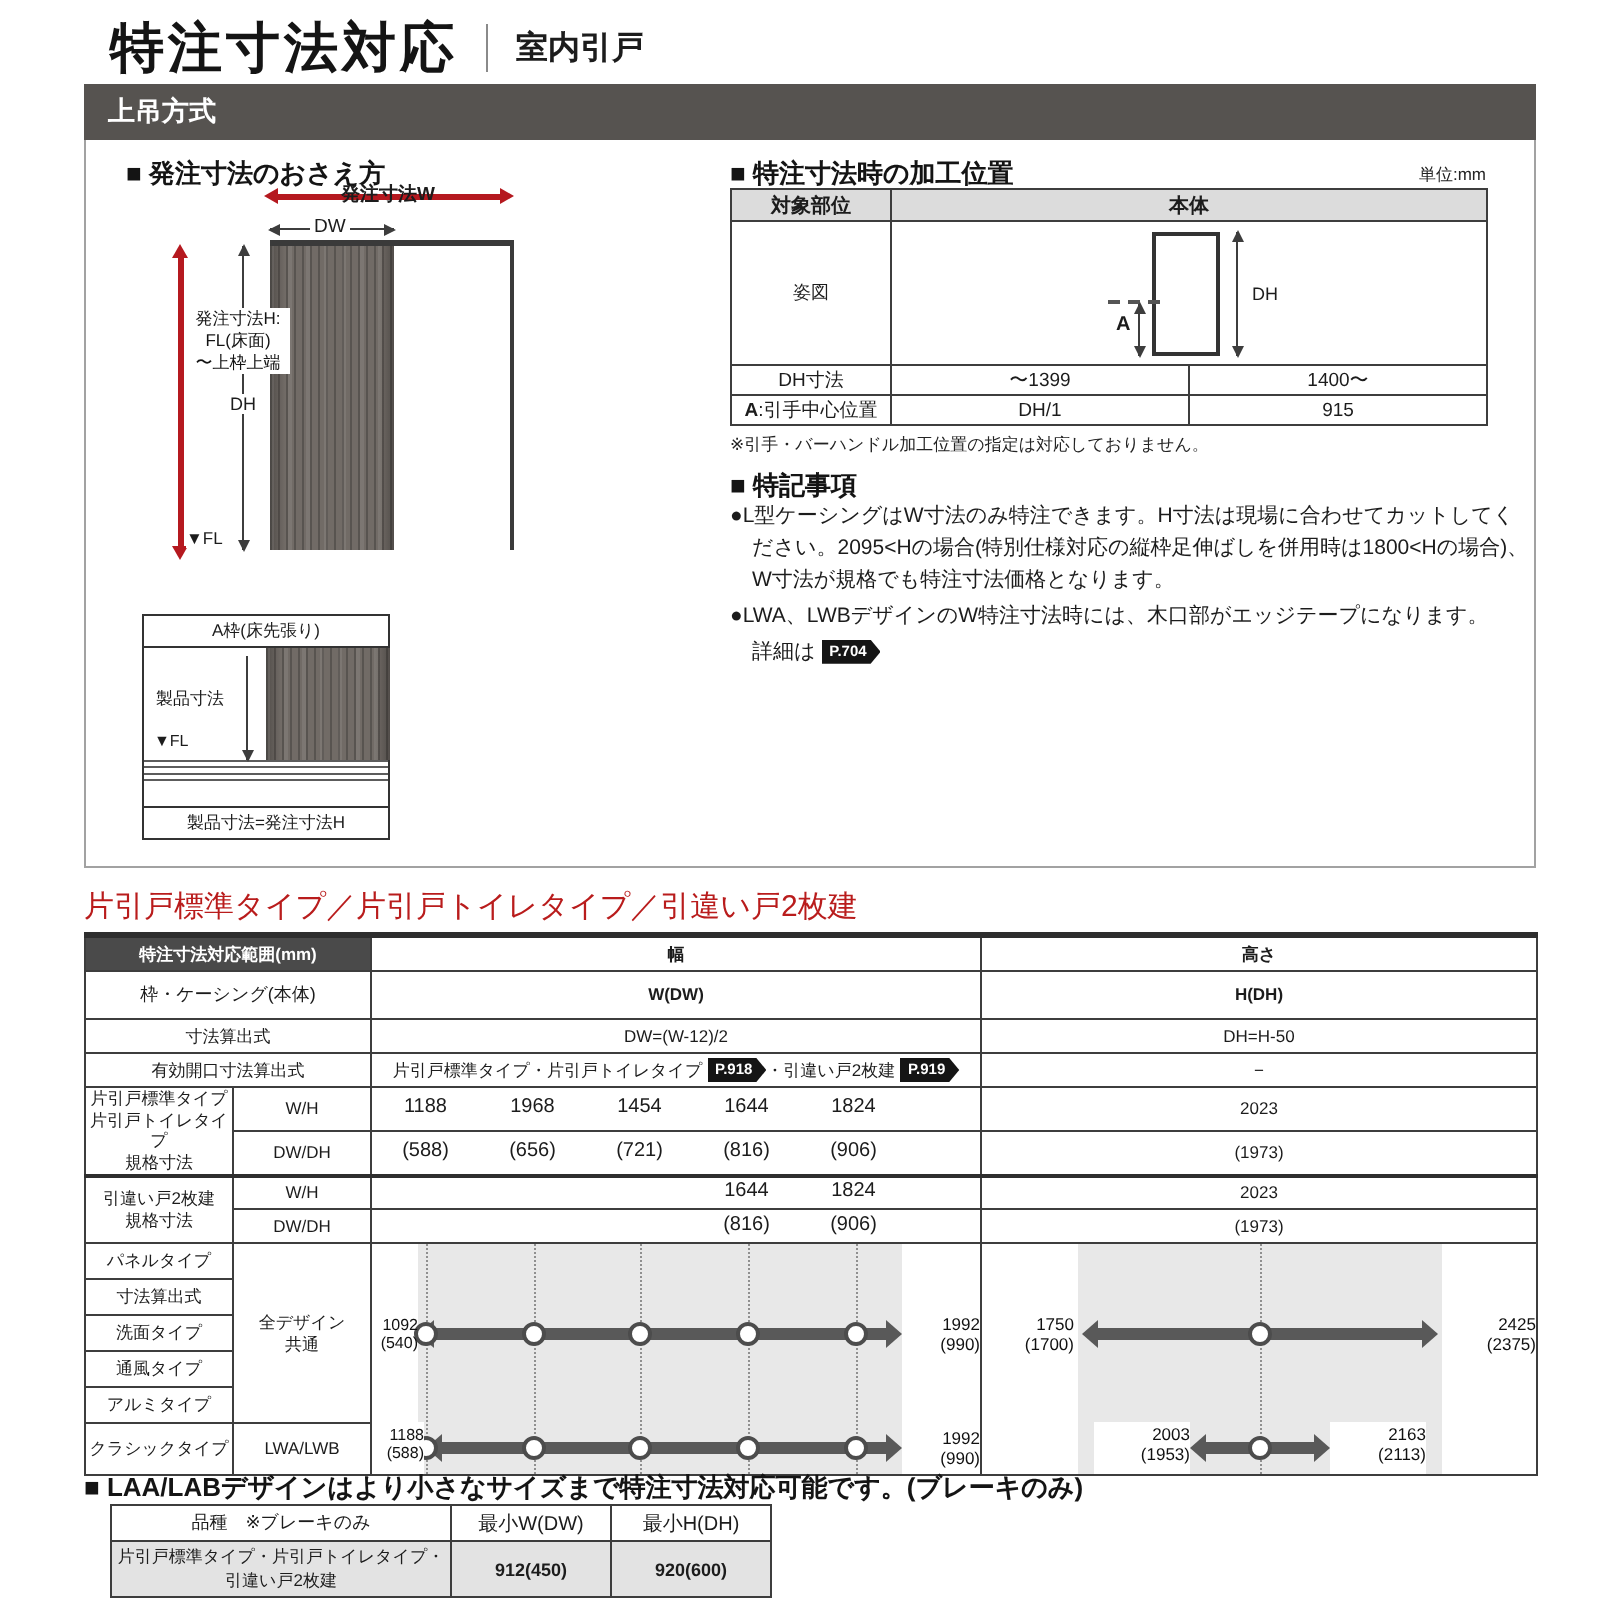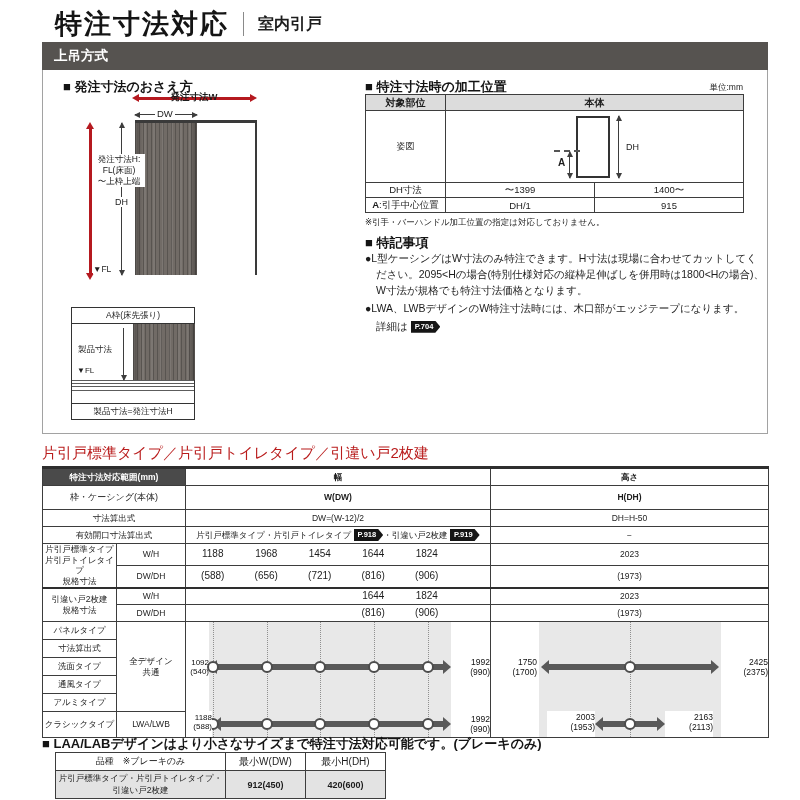--- a/index.html
+++ b/index.html
@@ -397,18 +397,18 @@
       <td style="font-weight:normal;font-size:9px">品種　※ブレーキのみ</td>
       <td>最小W(DW)</td>
       <td>最小H(DH)</td>
     </tr>
     <tr class="bd" style="height:28px">
       <td style="font-size:8.5px">
         <span class="blk">片引戸標準タイプ・片引戸トイレタイプ・</span>
         <span class="blk">引違い戸2枚建</span>
       </td>
       <td class="minval">912(450)</td>
-      <td class="minval">420(600)</td>
+      <td class="minval">920(600)</td>
     </tr>
   </tbody>
     </table>
 
 </div>
 
 </body></html>

